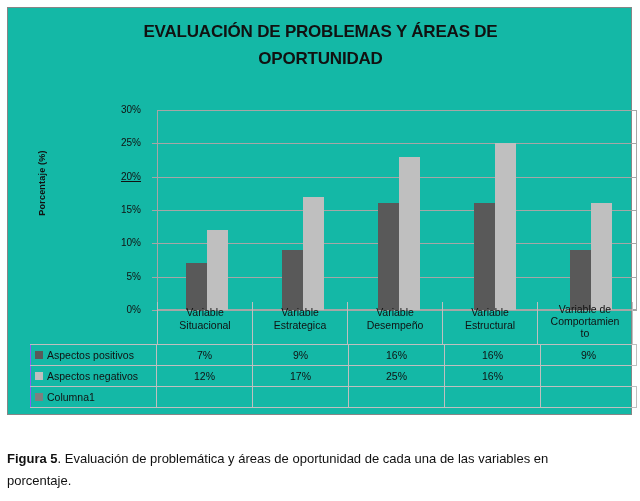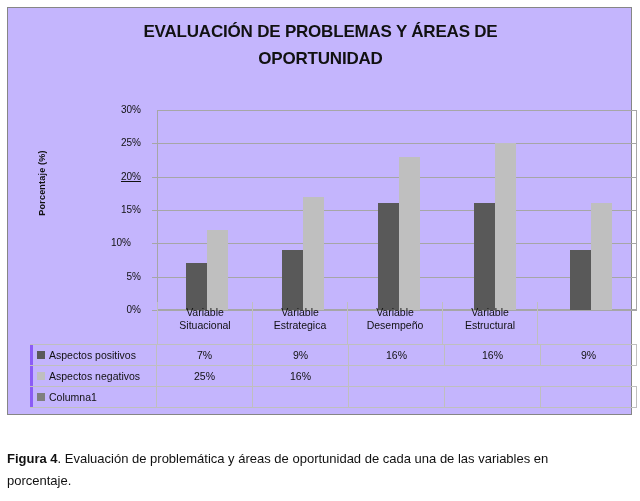--- a/index.html
+++ b/index.html
@@ -17,21 +17,21 @@
   }
 
   
   .chart-frame {
     position: absolute;
     left: 7px;
     top: 7px;
     width: 625px;
     height: 408px;
     border: 1px solid #868686;
-    background: #c4b5fd;
+    background: #14b8a6;
     box-sizing: border-box;
   }
 
   
   .chart-title {
     position: absolute;
     left: 60px;
     top: 10px;
     width: 505px;
     text-align: center;
@@ -162,21 +162,21 @@
   }
   .data-row {
     display: flex;
     height: 21px;
     border-bottom: 1px solid #bfbfbf;
     box-sizing: border-box;
   }
   .series-cell {
     width: 127px;
     box-sizing: border-box;
-    border-left: 3px solid #8b5cf6;
+    border-left: 1px solid #8b5cf6;
     border-right: 1px solid #bfbfbf;
     display: flex;
     align-items: center;
     padding-left: 4px;
     font-size: 10.5px;
     color: #111111;
     white-space: nowrap;
   }
   .swatch {
     width: 8px;
@@ -233,21 +233,21 @@
     <div class="gridline" style="top:74px; left:7px;"></div>
     <div class="tickmark" style="top:74px;"></div>
     <div class="y-tick-label" style="top:74px;text-decoration:underline;">20%</div>
 
     <div class="gridline" style="top:107px; left:7px;"></div>
     <div class="tickmark" style="top:107px;"></div>
     <div class="y-tick-label" style="top:107px;">15%</div>
 
     <div class="gridline" style="top:140px; left:7px;"></div>
     <div class="tickmark" style="top:140px;"></div>
-    <div class="y-tick-label" style="top:140px;text-align:center;">10%</div>
+    <div class="y-tick-label" style="top:140px;">10%</div>
 
     <div class="gridline" style="top:174px; left:7px;"></div>
     <div class="tickmark" style="top:174px;"></div>
     <div class="y-tick-label" style="top:174px;">5%</div>
 
     <div class="gridline" style="top:207px; left:7px;"></div>
     <div class="tickmark" style="top:207px;"></div>
     <div class="y-tick-label" style="top:207px;">0%</div>
 
     <div class="bars-layer">
@@ -283,20 +283,25 @@
       <div>Variable</div>
       <div>Estrategica</div>
     </div>
     <div class="cat-cell">
       <div>Variable</div>
       <div>Desempeño</div>
     </div>
     <div class="cat-cell">
       <div>Variable</div>
       <div>Estructural</div>
+    </div>
+    <div class="cat-cell" style="line-height:12px; padding-top:1px;">
+      <div>Variable de</div>
+      <div>Comportamien</div>
+      <div>to</div>
     </div>
   </div>
 
   <div class="data-table">
 
     <div class="data-row">
       <div class="series-cell">
         <span class="swatch" style="background:#595959;"></span>
         <span>Aspectos positivos</span>
       </div>
@@ -305,32 +310,34 @@
       <div class="val-cell">16%</div>
       <div class="val-cell">16%</div>
       <div class="val-cell">9%</div>
     </div>
 
     <div class="data-row">
       <div class="series-cell">
         <span class="swatch" style="background:#bfbfbf;"></span>
         <span>Aspectos negativos</span>
       </div>
+      <div class="val-cell">12%</div>
+      <div class="val-cell">17%</div>
       <div class="val-cell">25%</div>
       <div class="val-cell">16%</div>
     </div>
 
     <div class="data-row">
       <div class="series-cell">
         <span class="swatch" style="background:#7f7f7f;"></span>
         <span>Columna1</span>
       </div>
       <div class="val-cell"></div>
       <div class="val-cell"></div>
       <div class="val-cell"></div>
       <div class="val-cell"></div>
       <div class="val-cell"></div>
     </div>
 
   </div>
 </div>
 
-<div class="caption"><b>Figura 4</b><span>. Evaluación de problemática y áreas de oportunidad de cada una de las variables en porcentaje.</span></div>
+<div class="caption"><b>Figura 5</b><span>. Evaluación de problemática y áreas de oportunidad de cada una de las variables en porcentaje.</span></div>
 
 </body></html>

